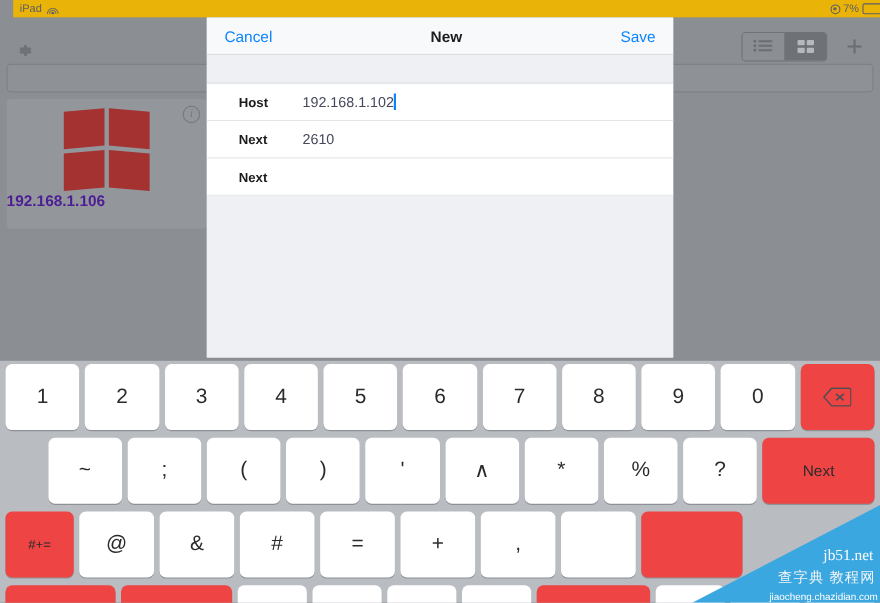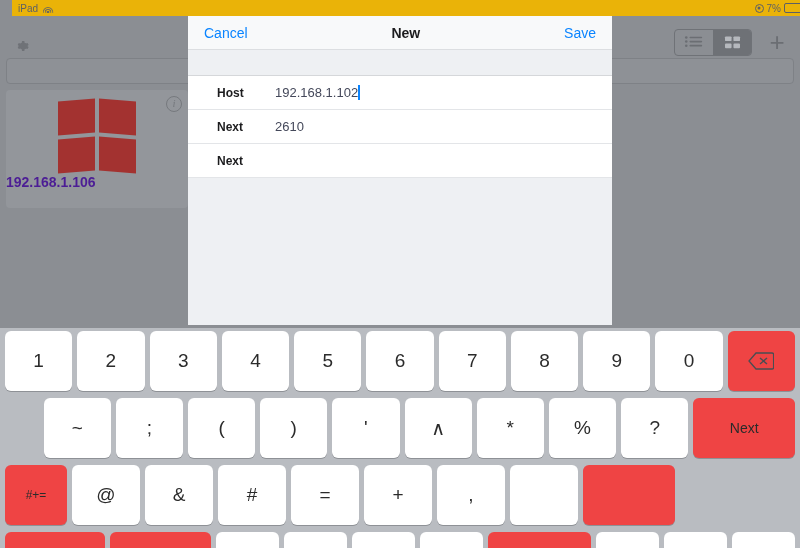--- a/index.html
+++ b/index.html
@@ -336,14 +336,20 @@
         <div class="key " style="width: 68px;"></div>
         <div class="key " style="width: 68px;"></div>
         <div class="key " style="width: 68px;"></div>
         <div class="key dark" style="width: 110px;"></div>
         <div class="key " style="width: 68px;"></div>
         <div class="key " style="width: 68px;"></div>
         <div class="key " style="width: 68px;"></div>
       </div>
   </div>
 
+  <div class="watermark">
+    <div class="wm-tri"></div>
+    <div class="wm-t1">jb51.net</div>
+    <div class="wm-t2">查字典 教程网</div>
+    <div class="wm-t3">jiaocheng.chazidian.com</div>
+  </div>
 
 </div>
 
 </body></html>

